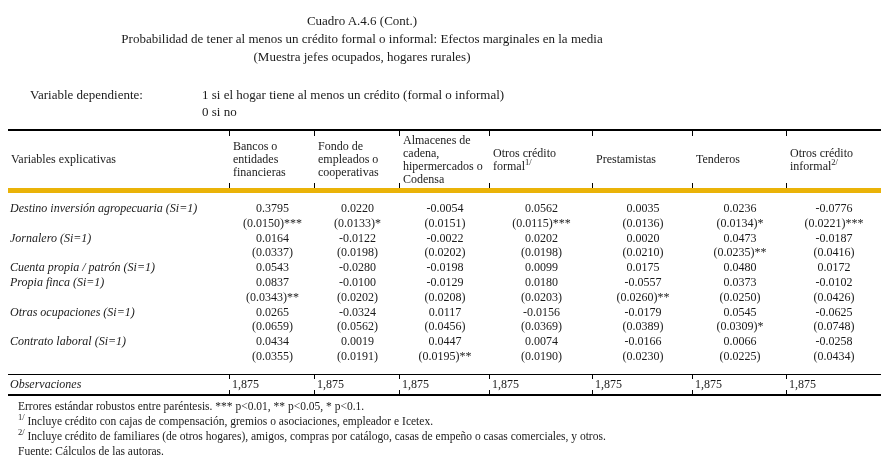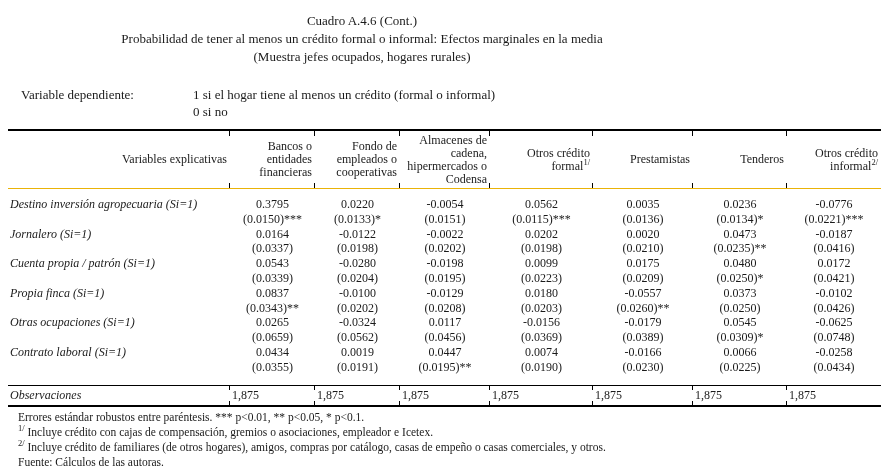--- a/index.html
+++ b/index.html
@@ -7,32 +7,32 @@
     width:888px;height:474px;background:#ffffff;overflow:hidden;
     font-family:"Liberation Serif","DejaVu Serif",serif;color:#1a1a1a;
     -webkit-font-smoothing:antialiased;
   }
   .page{position:relative;width:724px;height:474px;}
 
   
   .title-block{padding-top:12px;text-align:center;font-size:13px;line-height:18px;}
 
   
-  .depvar{display:flex;margin:21px 0 0 21px;font-size:13px;line-height:16.5px;}
+  .depvar{display:flex;margin:21px 0 0 30px;font-size:13px;line-height:16.5px;}
   .depvar .dv-label{width:172px;flex:none;}
   .depvar .dv-lines{flex:none;}
 
   
   table.results{
     border-collapse:collapse;table-layout:fixed;width:873px;margin:9px 0 0 8px;
     font-size:12px;
   }
   table.results thead th{
-    border-top:2px solid #000;border-bottom:1px solid #eab308;
-    font-weight:normal;text-align:right;vertical-align:middle;
+    border-top:2px solid #000;border-bottom:5px solid #eab308;
+    font-weight:normal;text-align:left;vertical-align:middle;
     height:53px;padding:2px 3px;line-height:13px;position:relative;
   }
   table.results thead th:not(:first-child)::before{
     content:"";position:absolute;left:-1px;top:0;width:1px;height:5px;background:#000;
   }
   table.results thead th:not(:first-child)::after{
     content:"";position:absolute;left:-1px;bottom:0;width:1px;height:5px;background:#000;
   }
   table.results tbody td{
     text-align:center;line-height:14.8px;padding:0 2px;white-space:nowrap;
@@ -146,30 +146,20 @@
       <tr>
         <td class="lbl">Cuenta propia / patrón (Si=1)</td>
         <td>0.0543</td>
         <td>-0.0280</td>
         <td>-0.0198</td>
         <td>0.0099</td>
         <td>0.0175</td>
         <td>0.0480</td>
         <td>0.0172</td>
       </tr>
-      <tr>
-        <td class="lbl"></td>
-        <td>(0.0339)</td>
-        <td>(0.0204)</td>
-        <td>(0.0195)</td>
-        <td>(0.0223)</td>
-        <td>(0.0209)</td>
-        <td>(0.0250)*</td>
-        <td>(0.0421)</td>
-      </tr>
 
       <tr>
         <td class="lbl">Propia finca (Si=1)</td>
         <td>0.0837</td>
         <td>-0.0100</td>
         <td>-0.0129</td>
         <td>0.0180</td>
         <td>-0.0557</td>
         <td>0.0373</td>
         <td>-0.0102</td>

